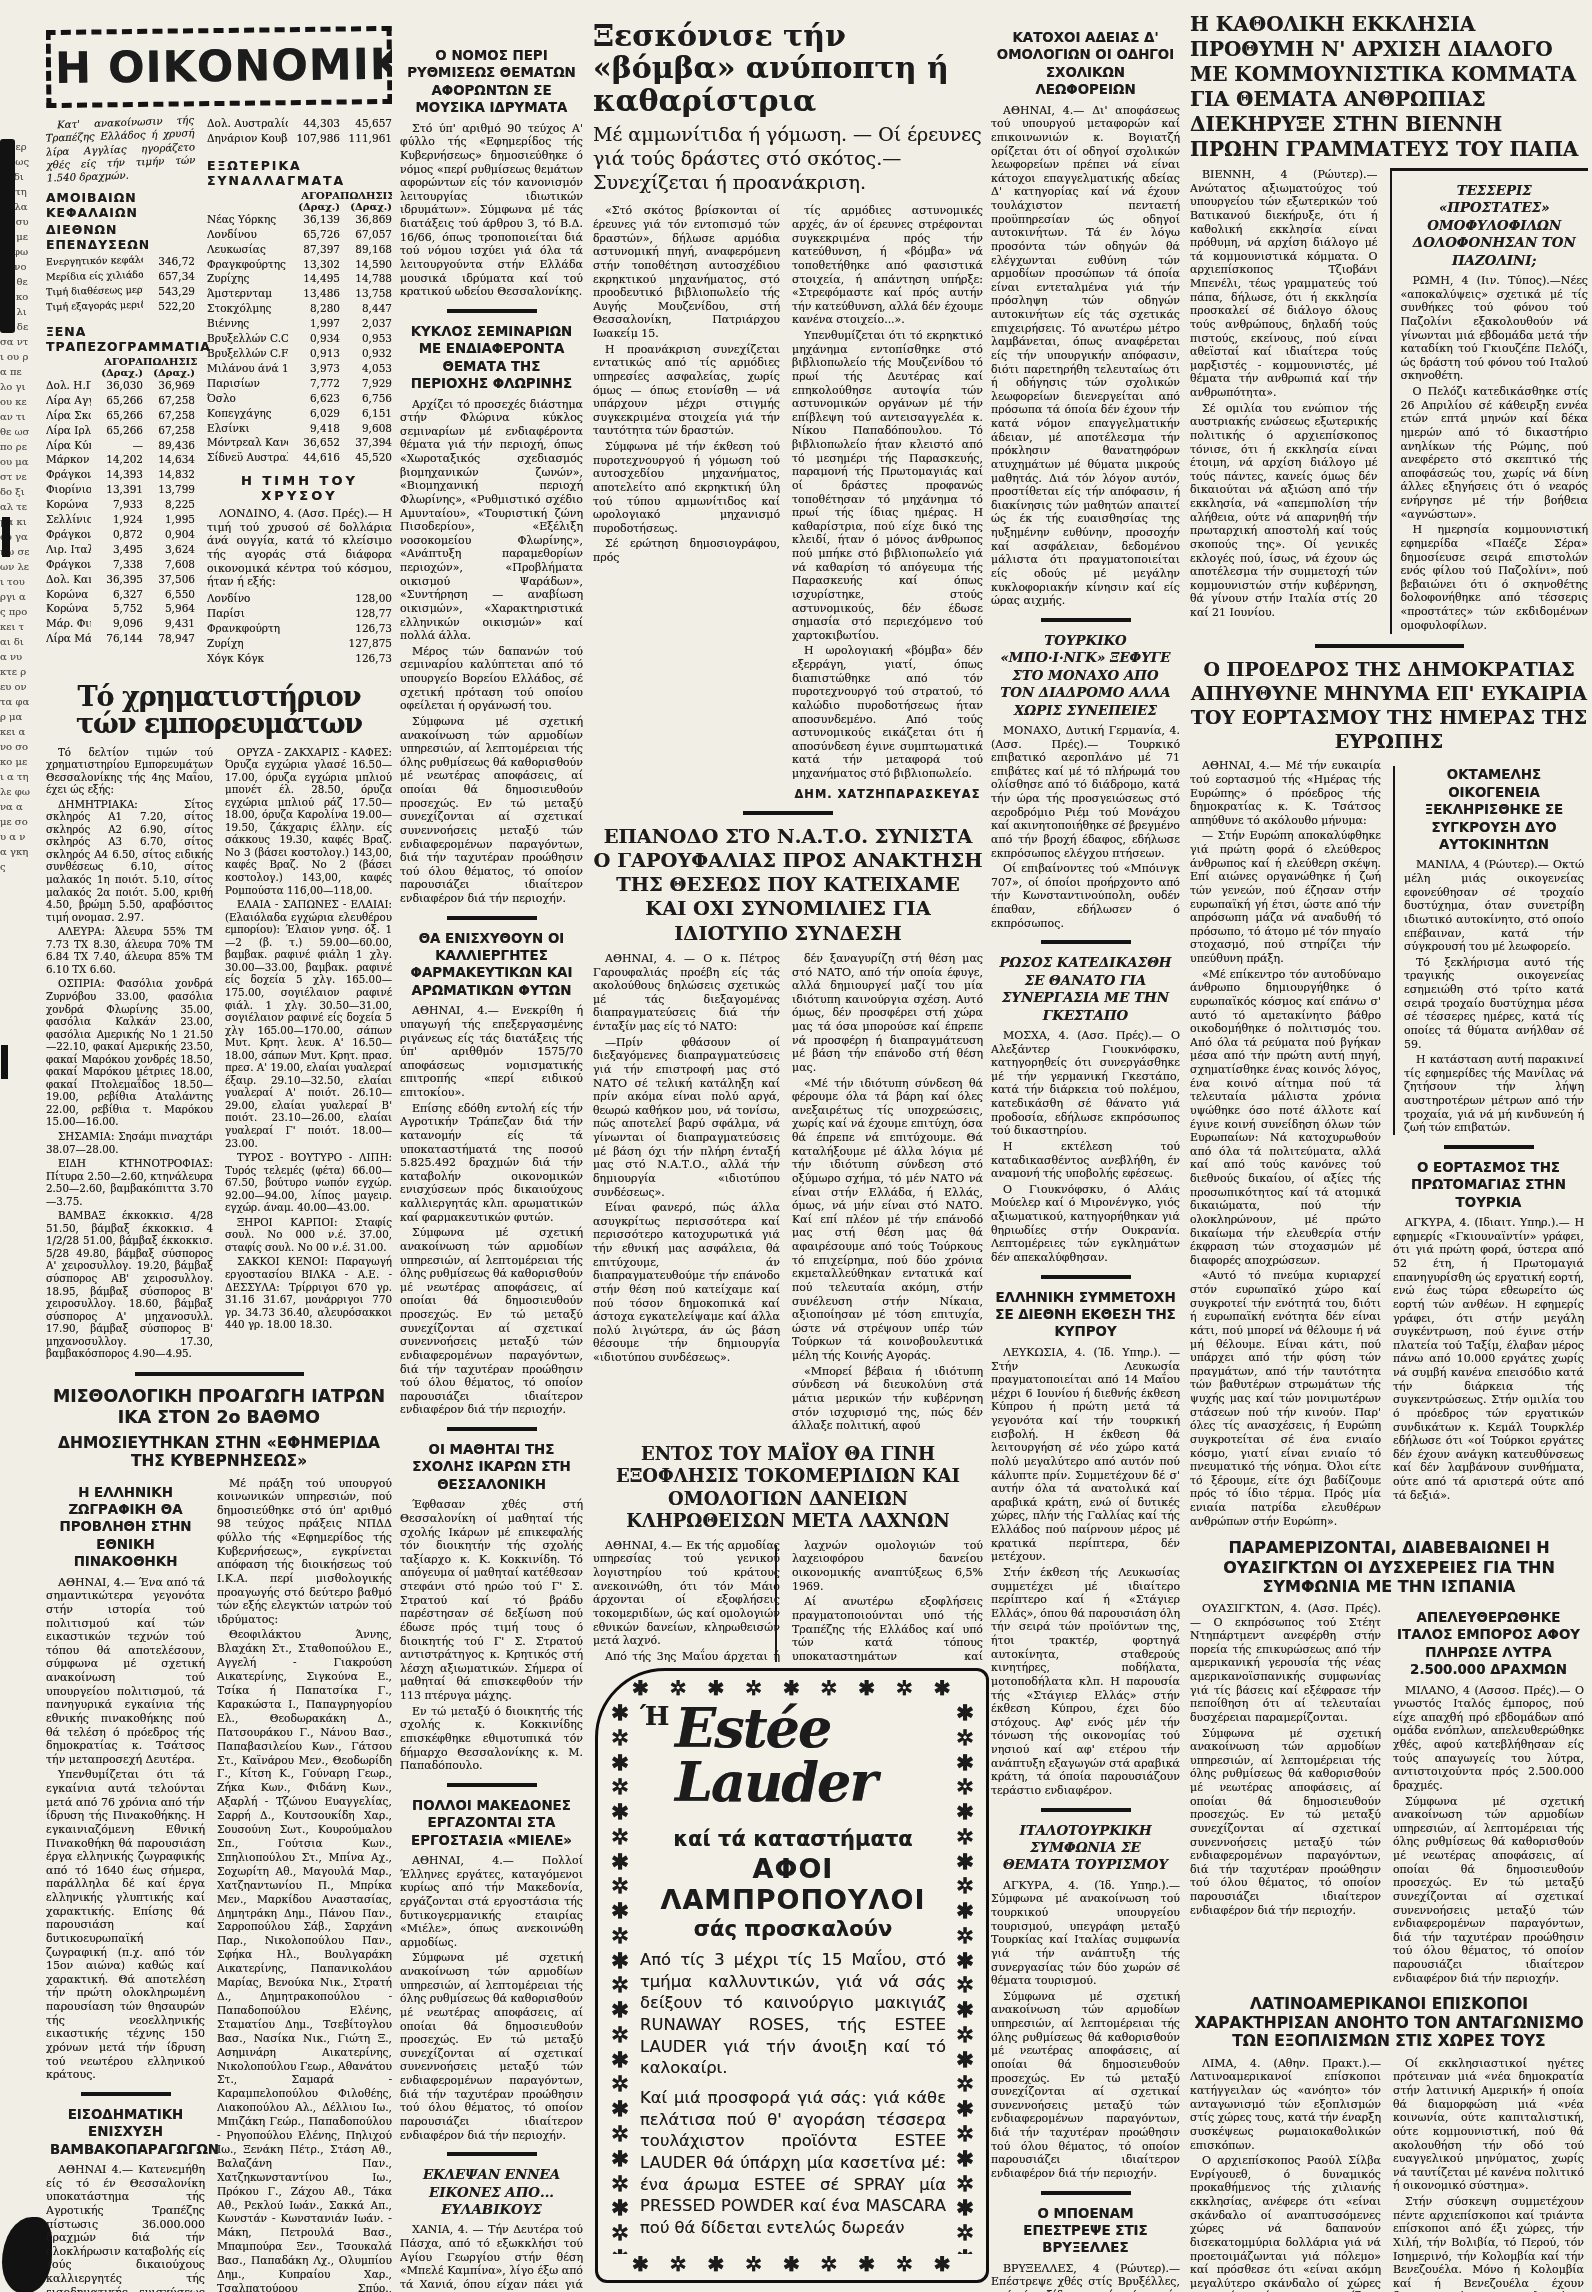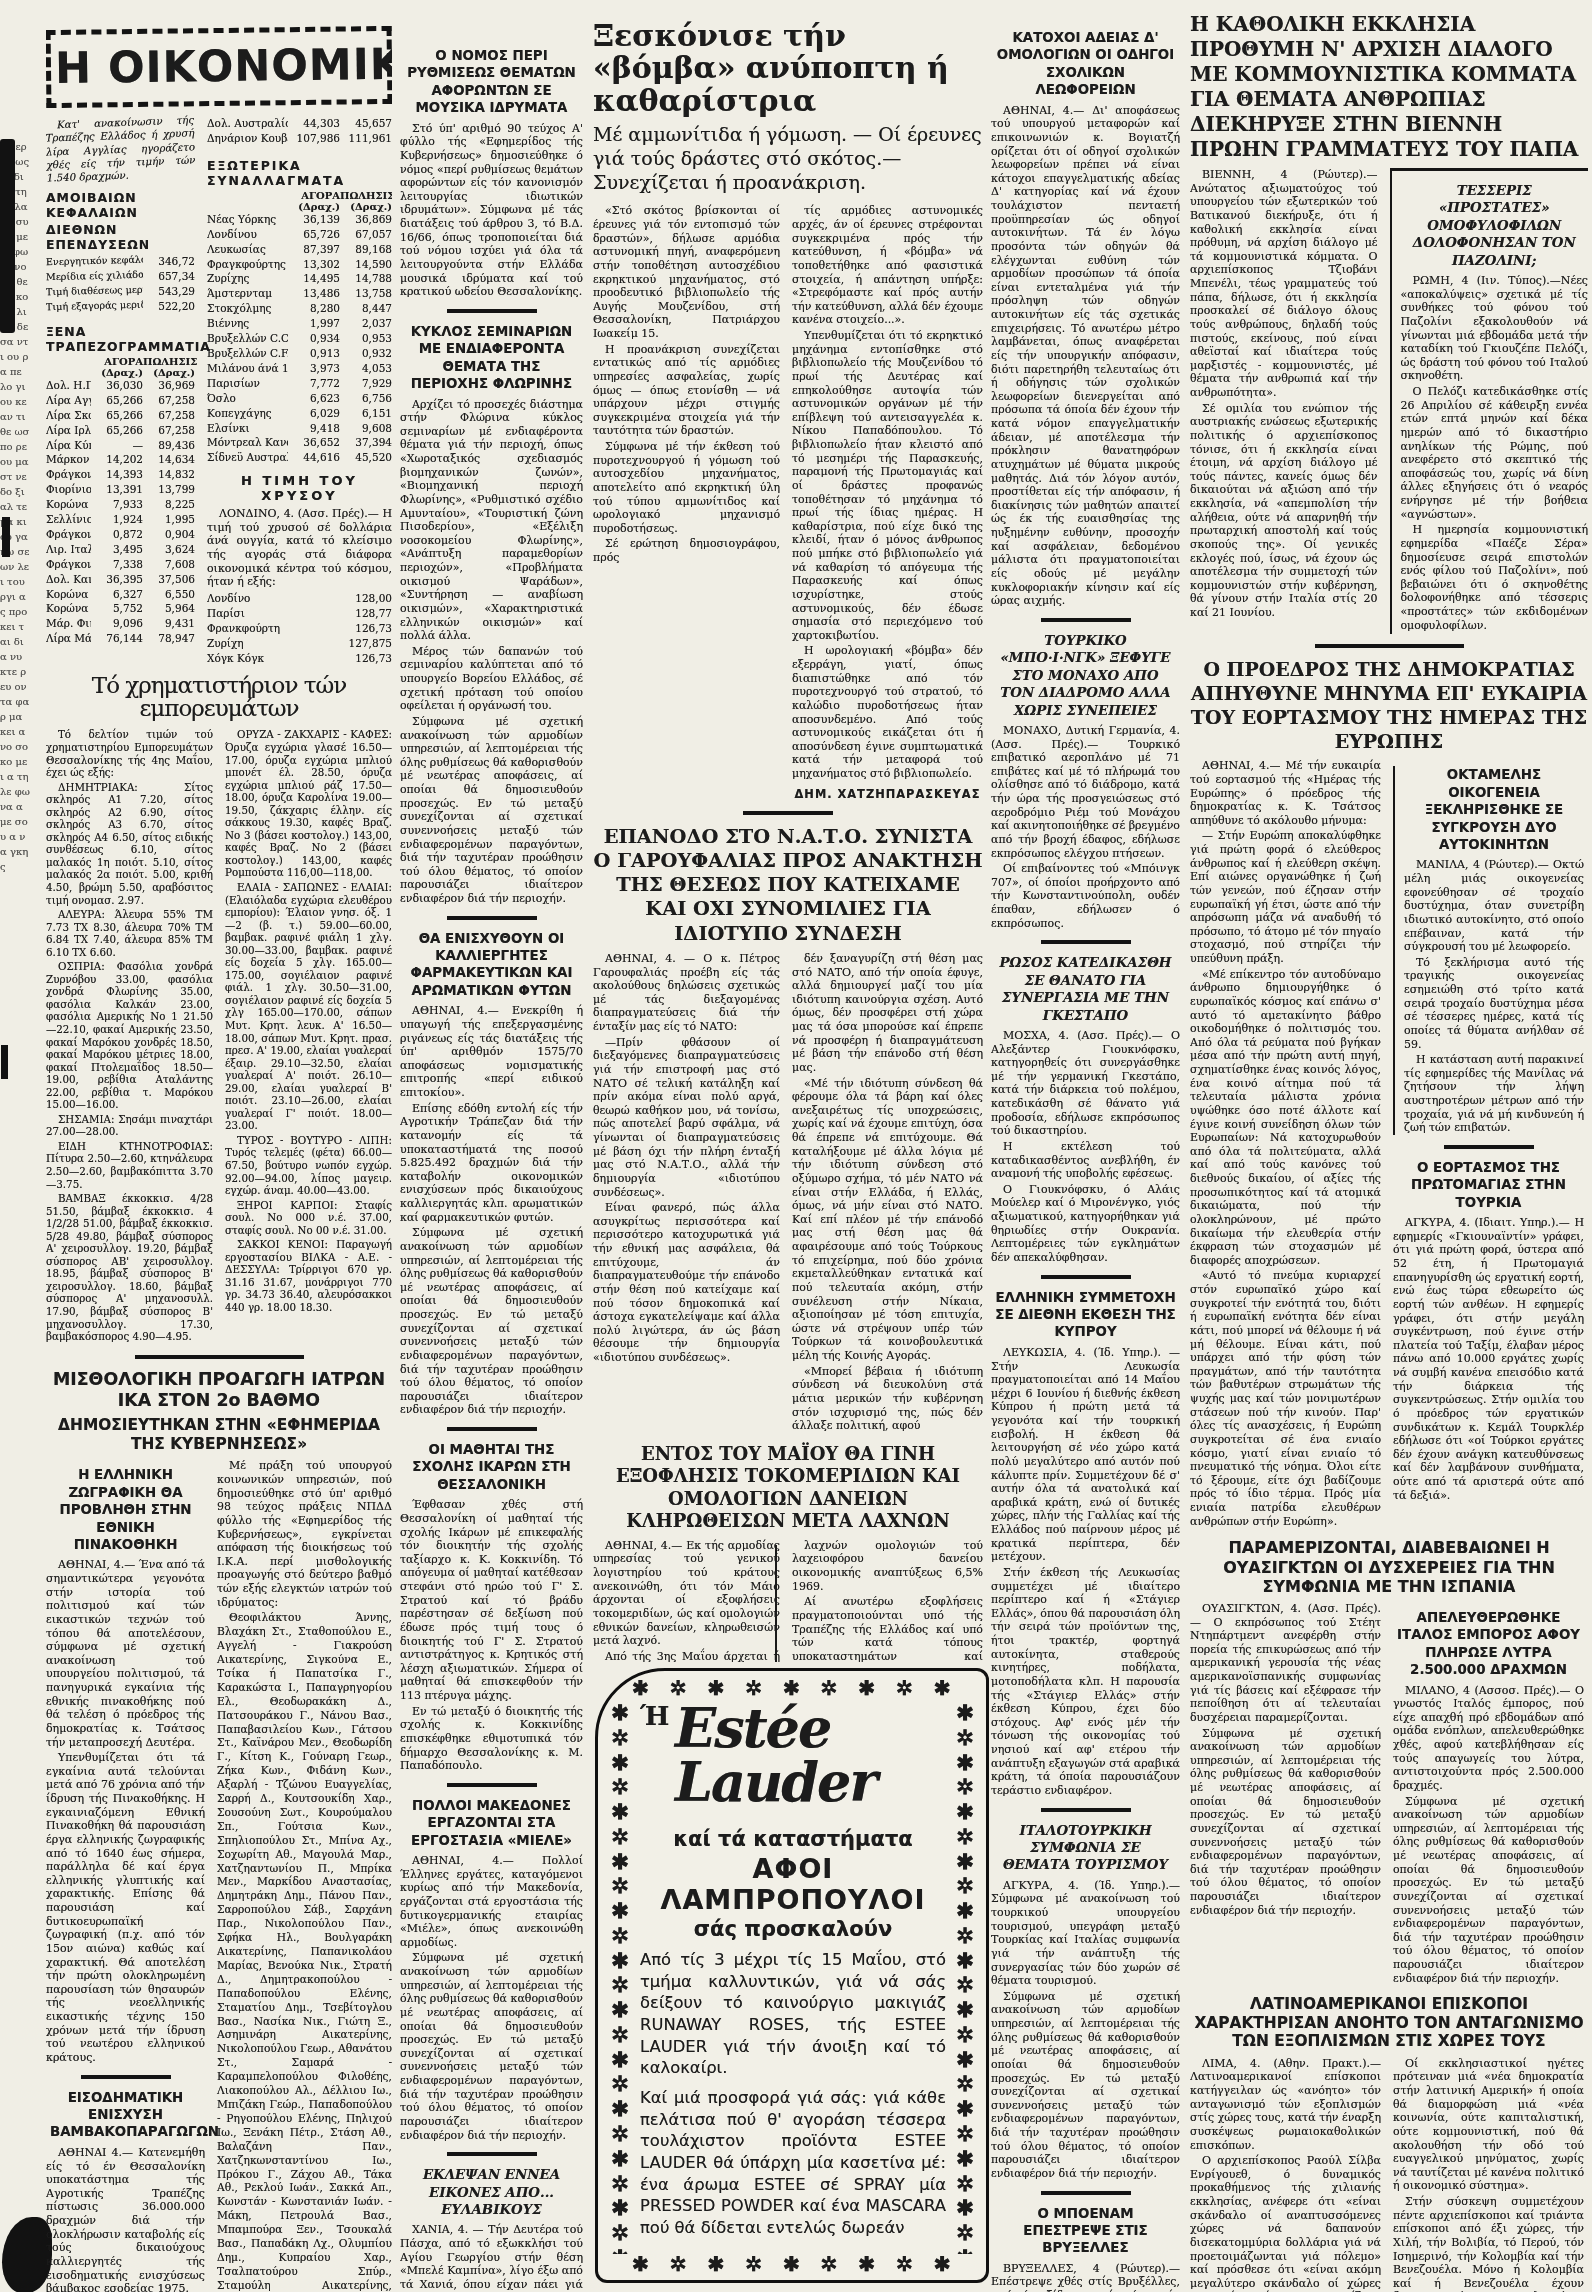--- a/index.html
+++ b/index.html
@@ -24,21 +24,21 @@
   .thead span{width:52px;text-align:right;}
   .frow{display:flex;font-size:10.5px;line-height:1.42;}
   .frow span{white-space:nowrap;}
   .frow span:first-child{flex:1;overflow:hidden;}
   .frow span:nth-child(2),.frow span:nth-child(3){width:52px;text-align:right;}
   .mut .frow span:first-child{font-size:9.6px;transform:rotate(-1.5deg);}
   .gold2 .frow span:nth-child(2){width:70px;}
   .goldt{font-weight:bold;font-size:13px;letter-spacing:3px;text-align:center;margin:8px 0 4px;
          font-family:"DejaVu Sans",sans-serif;}
   
-  .hchrim{font-weight:normal;font-size:23px;text-align:center;line-height:1.02;margin:8px 0 8px;letter-spacing:-1px;}
+  .hchrim{font-weight:bold;font-size:27px;text-align:center;line-height:1.02;margin:17px 0 8px;letter-spacing:-1px;}
   .hbig{font-weight:bold;font-size:30px;line-height:1.08;letter-spacing:0;margin:0 0 6px;}
   .hsub{font-size:19px;line-height:1.25;margin:4px 0 10px;}
   .hs2{font-family:"DejaVu Sans",sans-serif;font-weight:bold;font-size:17.4px;line-height:1.2;
        text-align:center;margin:8px 0 6px;}
   .hserb{font-weight:bold;font-size:19.4px;line-height:1.25;text-align:center;margin:8px 0 6px;}
   .h4{font-family:"DejaVu Sans",sans-serif;font-weight:bold;font-size:13.4px;line-height:1.3;
       text-align:center;margin:7px 4px 5px;}
   .h4i{font-style:italic;font-family:"DejaVu Serif",serif;font-weight:bold;}
   .sig{font-family:"DejaVu Sans",sans-serif;font-weight:bold;font-size:11.4px;text-align:center;letter-spacing:1px;margin-top:6px;}
   .bar{height:4px;background:#141414;margin:10px auto;}
@@ -342,21 +342,21 @@
         </div>
     </div>
   </div>
   <div class="hchrim">Τό χρηματιστήριον τών εμπορευμάτων</div>
   <div class="duo">
     <div style="width:167px;" class="sm">
         <p>Τό δελτίον τιμών τού χρηματιστηρίου Εμπορευμάτων Θεσσαλονίκης τής 4ης Μαΐου, έχει ώς εξής:</p>
         <p>ΔΗΜΗΤΡΙΑΚΑ: Σίτος σκληρός Α1 7.20, σίτος σκληρός Α2 6.90, σίτος σκληρός Α3 6.70, σίτος σκληρός Α4 6.50, σίτος ειδικής συνθέσεως 6.10, σίτος μαλακός 1η ποιότ. 5.10, σίτος μαλακός 2α ποιότ. 5.00, κριθή 4.50, βρώμη 5.50, αραβόσιτος τιμή ονομασ. 2.97.</p>
         <p>ΑΛΕΥΡΑ: Άλευρα 55% ΤΜ 7.73 ΤΧ 8.30, άλευρα 70% ΤΜ 6.84 ΤΧ 7.40, άλευρα 85% ΤΜ 6.10 ΤΧ 6.60.</p>
         <p>ΟΣΠΡΙΑ: Φασόλια χονδρά Ζυρνόβου 33.00, φασόλια χονδρά Φλωρίνης 35.00, φασόλια Καλκάν 23.00, φασόλια Αμερικής Νο 1 21.50—22.10, φακαί Αμερικής 23.50, φακαί Μαρόκου χονδρές 18.50, φακαί Μαρόκου μέτριες 18.00, φακαί Πτολεμαΐδος 18.50—19.00, ρεβίθια Αταλάντης 22.00, ρεβίθια τ. Μαρόκου 15.00—16.00.</p>
-        <p>ΣΗΣΑΜΙΑ: Σησάμι πιναχτάρι 27.00—28.00.</p>
+        <p>ΣΗΣΑΜΙΑ: Σησάμι πιναχτάρι 38.07—28.00.</p>
         <p>ΕΙΔΗ ΚΤΗΝΟΤΡΟΦΙΑΣ: Πίτυρα 2.50—2.60, κτηνάλευρα 2.50—2.60, βαμβακόπιττα 3.70—3.75.</p>
         <p>ΒΑΜΒΑΞ έκκοκκισ. 4/28 51.50, βάμβαξ έκκοκκισ. 4 1/2/28 51.00, βάμβαξ έκκοκκισ. 5/28 49.80, βάμβαξ σύσπορος Α' χειροσυλλογ. 19.20, βάμβαξ σύσπορος ΑΒ' χειροσυλλογ. 18.95, βάμβαξ σύσπορος Β' χειροσυλλογ. 18.60, βάμβαξ σύσπορος Α' μηχανοσυλλ. 17.90, βάμβαξ σύσπορος Β' μηχανοσυλλογ. 17.30, βαμβακόσπορος 4.90—4.95.</p>
       </div>
     <div style="width:167px;" class="sm">
         <p>ΟΡΥΖΑ - ΖΑΚΧΑΡΙΣ - ΚΑΦΕΣ: Όρυζα εγχώρια γλασέ 16.50—17.00, όρυζα εγχώρια μπλιού μπονέτ έλ. 28.50, όρυζα εγχώρια μπλιού ράζ 17.50—18.00, όρυζα Καρολίνα 19.00—19.50, ζάκχαρις έλλην. είς σάκκους 19.30, καφές Βραζ. Νο 3 (βάσει κοστολογ.) 143,00, καφές Βραζ. Νο 2 (βάσει κοστολογ.) 143,00, καφές Ρομπούστα 116,00—118,00.</p>
         <p>ΕΛΑΙΑ - ΣΑΠΩΝΕΣ - ΕΛΑΙΑΙ: (Ελαιόλαδα εγχώρια ελευθέρου εμπορίου): Έλαιον γνησ. όξ. 1—2 (β. τ.) 59.00—60.00, βαμβακ. ραφινέ φιάλη 1 χλγ. 30.00—33.00, βαμβακ. ραφινέ είς δοχεία 5 χλγ. 165.00—175.00, σογιέλαιον ραφινέ φιάλ. 1 χλγ. 30.50—31.00, σογιέλαιον ραφινέ είς δοχεία 5 χλγ 165.00—170.00, σάπων Μυτ. Κρητ. λευκ. Α' 16.50—18.00, σάπων Μυτ. Κρητ. πρασ. πρεσ. Α' 19.00, ελαίαι γυαλεραί έξαιρ. 29.10—32.50, ελαίαι γυαλεραί Α' ποιότ. 26.10—29.00, ελαίαι γυαλεραί Β' ποιότ. 23.10—26.00, ελαίαι γυαλεραί Γ' ποιότ. 18.00—23.00.</p>
         <p>ΤΥΡΟΣ - ΒΟΥΤΥΡΟ - ΛΙΠΗ: Τυρός τελεμές (φέτα) 66.00—67.50, βούτυρο νωπόν εγχώρ. 92.00—94.00, λίπος μαγειρ. εγχώρ. άναμ. 40.00—43.00.</p>
         <p>ΞΗΡΟΙ ΚΑΡΠΟΙ: Σταφίς σουλ. Νο 000 ν.έ. 37.00, σταφίς σουλ. Νο 00 ν.έ. 31.00.</p>
         <p>ΣΑΚΚΟΙ ΚΕΝΟΙ: Παραγωγή εργοστασίου ΒΙΛΚΑ - Α.Ε. - ΔΕΣΣΥΛΑ: Τρίρριγοι 670 γρ. 31.16 31.67, μονάρριγοι 770 γρ. 34.73 36.40, αλευρόσακκοι 440 γρ. 18.00 18.30.</p>
       </div>

